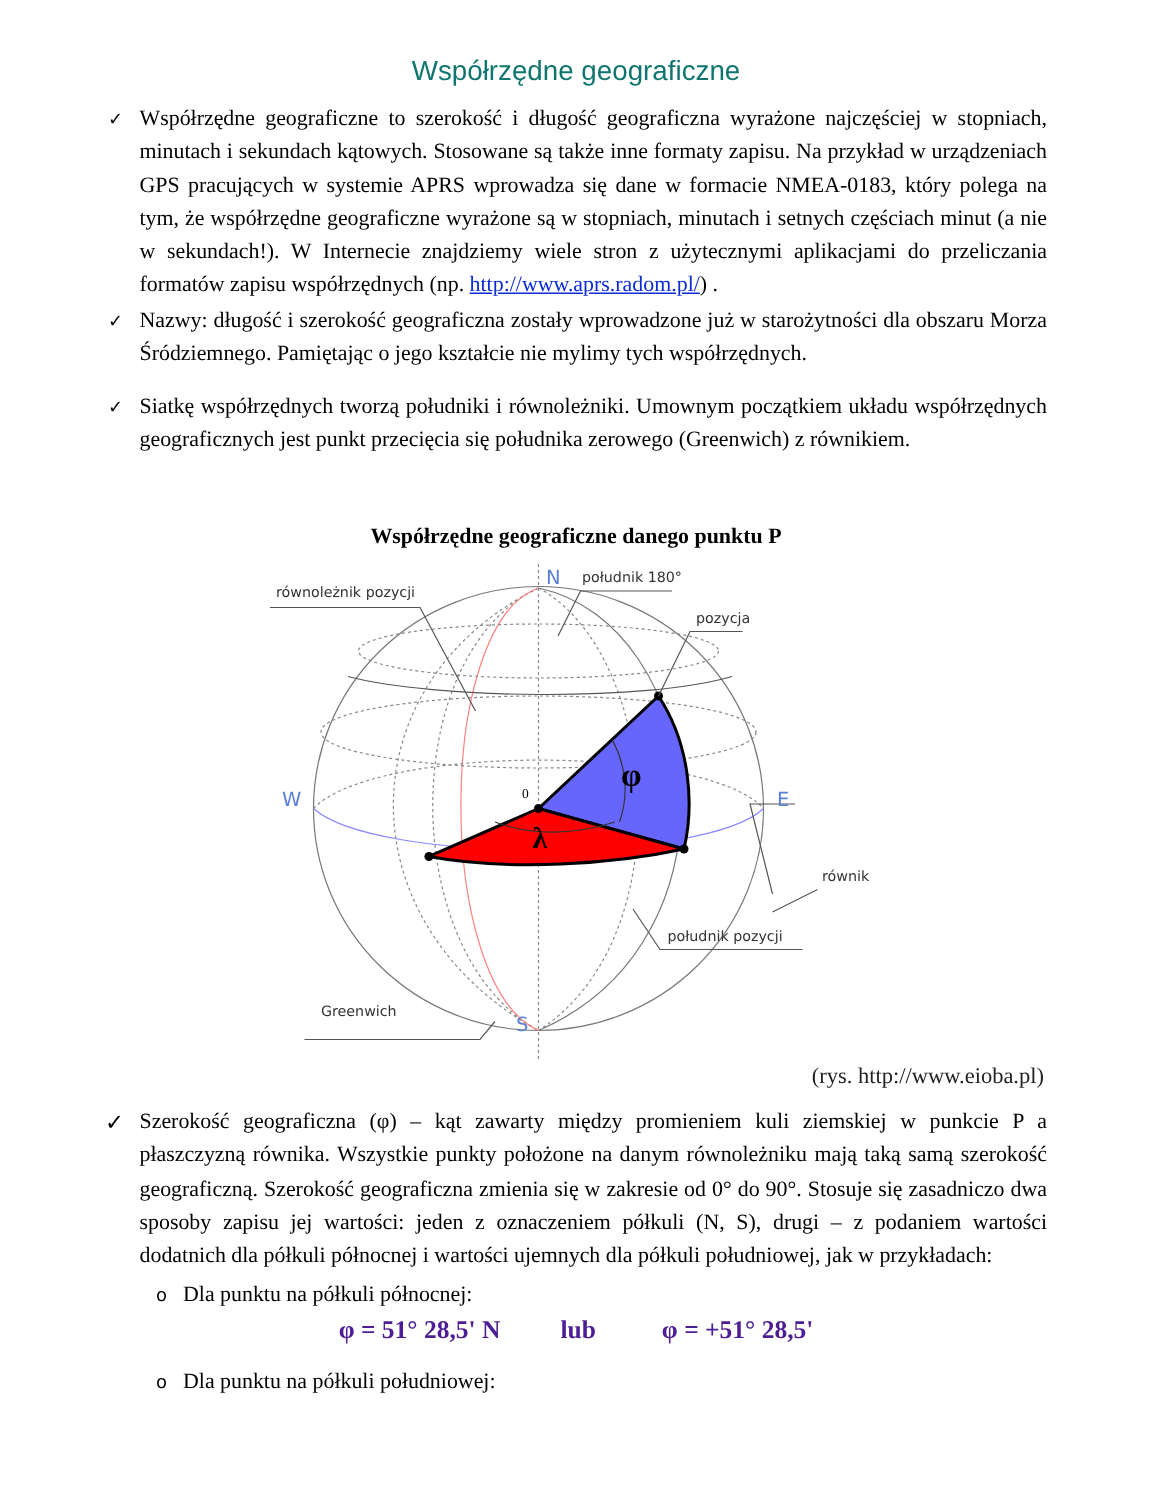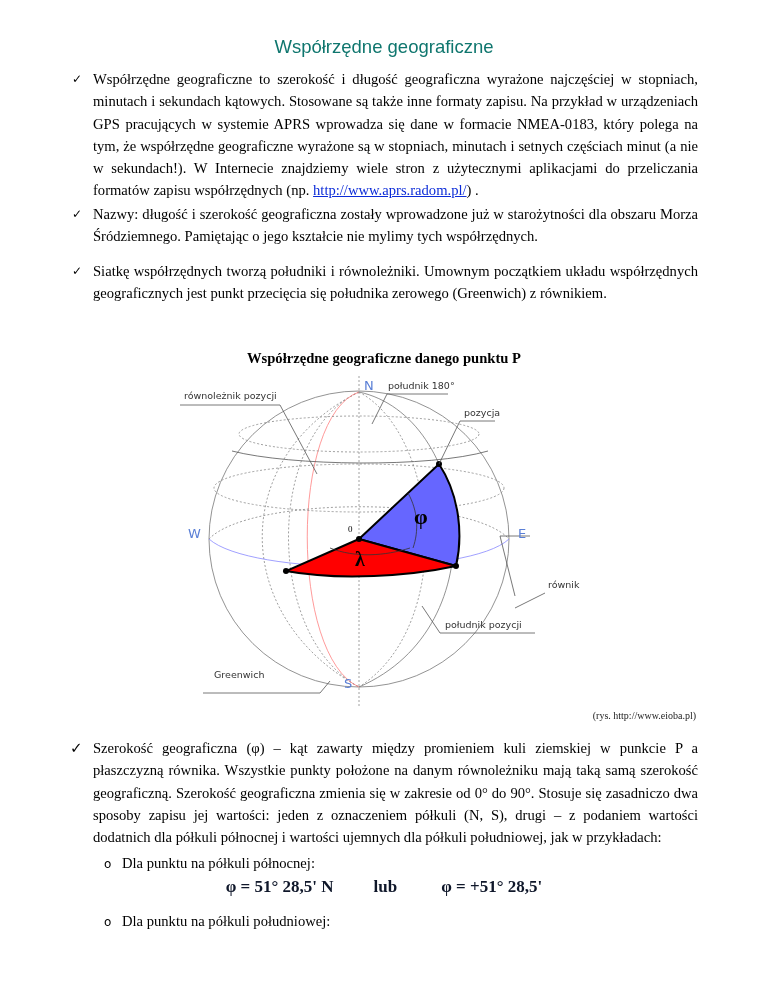--- a/index.html
+++ b/index.html
@@ -11,25 +11,25 @@
   .bullet .mark { position: absolute; left: 0; top: 0; font-family: "DejaVu Sans", sans-serif;
                   font-size: 12px; line-height: 22px; }
   .bullet p { margin: 0 0 0 21px; font-size: 14.6px; line-height: 22.3px; text-align: justify;
               text-align-last: left; }
   .bullet.big .mark { font-size: 15px; left: -2px; }
   b { font-weight: normal; }
   a.link { color: #0b2bd8; text-decoration: underline; }
   .fig-title { position: absolute; top: 350px; left: 0; width: 768px; text-align: center;
                font-weight: bold; font-size: 14.6px; }
   .figure { position: absolute; left: 170px; top: 376px; width: 420px; height: 330px; }
-  .caption { position: absolute; top: 710px; right: 72px; font-size: 10px; color: #222; }
+  .caption { position: absolute; top: 710px; right: 72px; font-size: 15px; color: #222; }
   .sub { position: absolute; left: 104px; font-size: 14.6px; }
   .sub .circ { display: inline-block; width: 18px; font-family: "DejaVu Sans", sans-serif; font-size: 12px; }
   .formula { position: absolute; top: 877px; left: 0; width: 768px; text-align: center;
-             color: #0f172a; font-weight: bold; font-size: 17px; white-space: pre; }
+             color: #4c1d95; font-weight: bold; font-size: 17px; white-space: pre; }
   .formula span { display: inline-block; }
 </style>
 </head>
 <body>
 
 <div class="title">Współrzędne geograficzne</div>
 
 <div class="bullet" style="top:68px;">
   <span class="mark">✓</span>
   <p><span>Współrzędne geograficzne to </span><b>szerokość i długość geograficzna</b><span> wyrażone najczęściej w stopniach, minutach i sekundach kątowych. Stosowane są także inne formaty zapisu. Na przykład w urządzeniach GPS pracujących w systemie APRS wprowadza się dane w formacie NMEA-0183, który polega na tym, że współrzędne geograficzne wyrażone są w stopniach, minutach i setnych częściach minut (a nie w sekundach!). W Internecie znajdziemy wiele stron z użytecznymi aplikacjami do przeliczania formatów zapisu współrzędnych (np. </span><a class="link">http://www.aprs.radom.pl/</a><span>) .</span></p>

